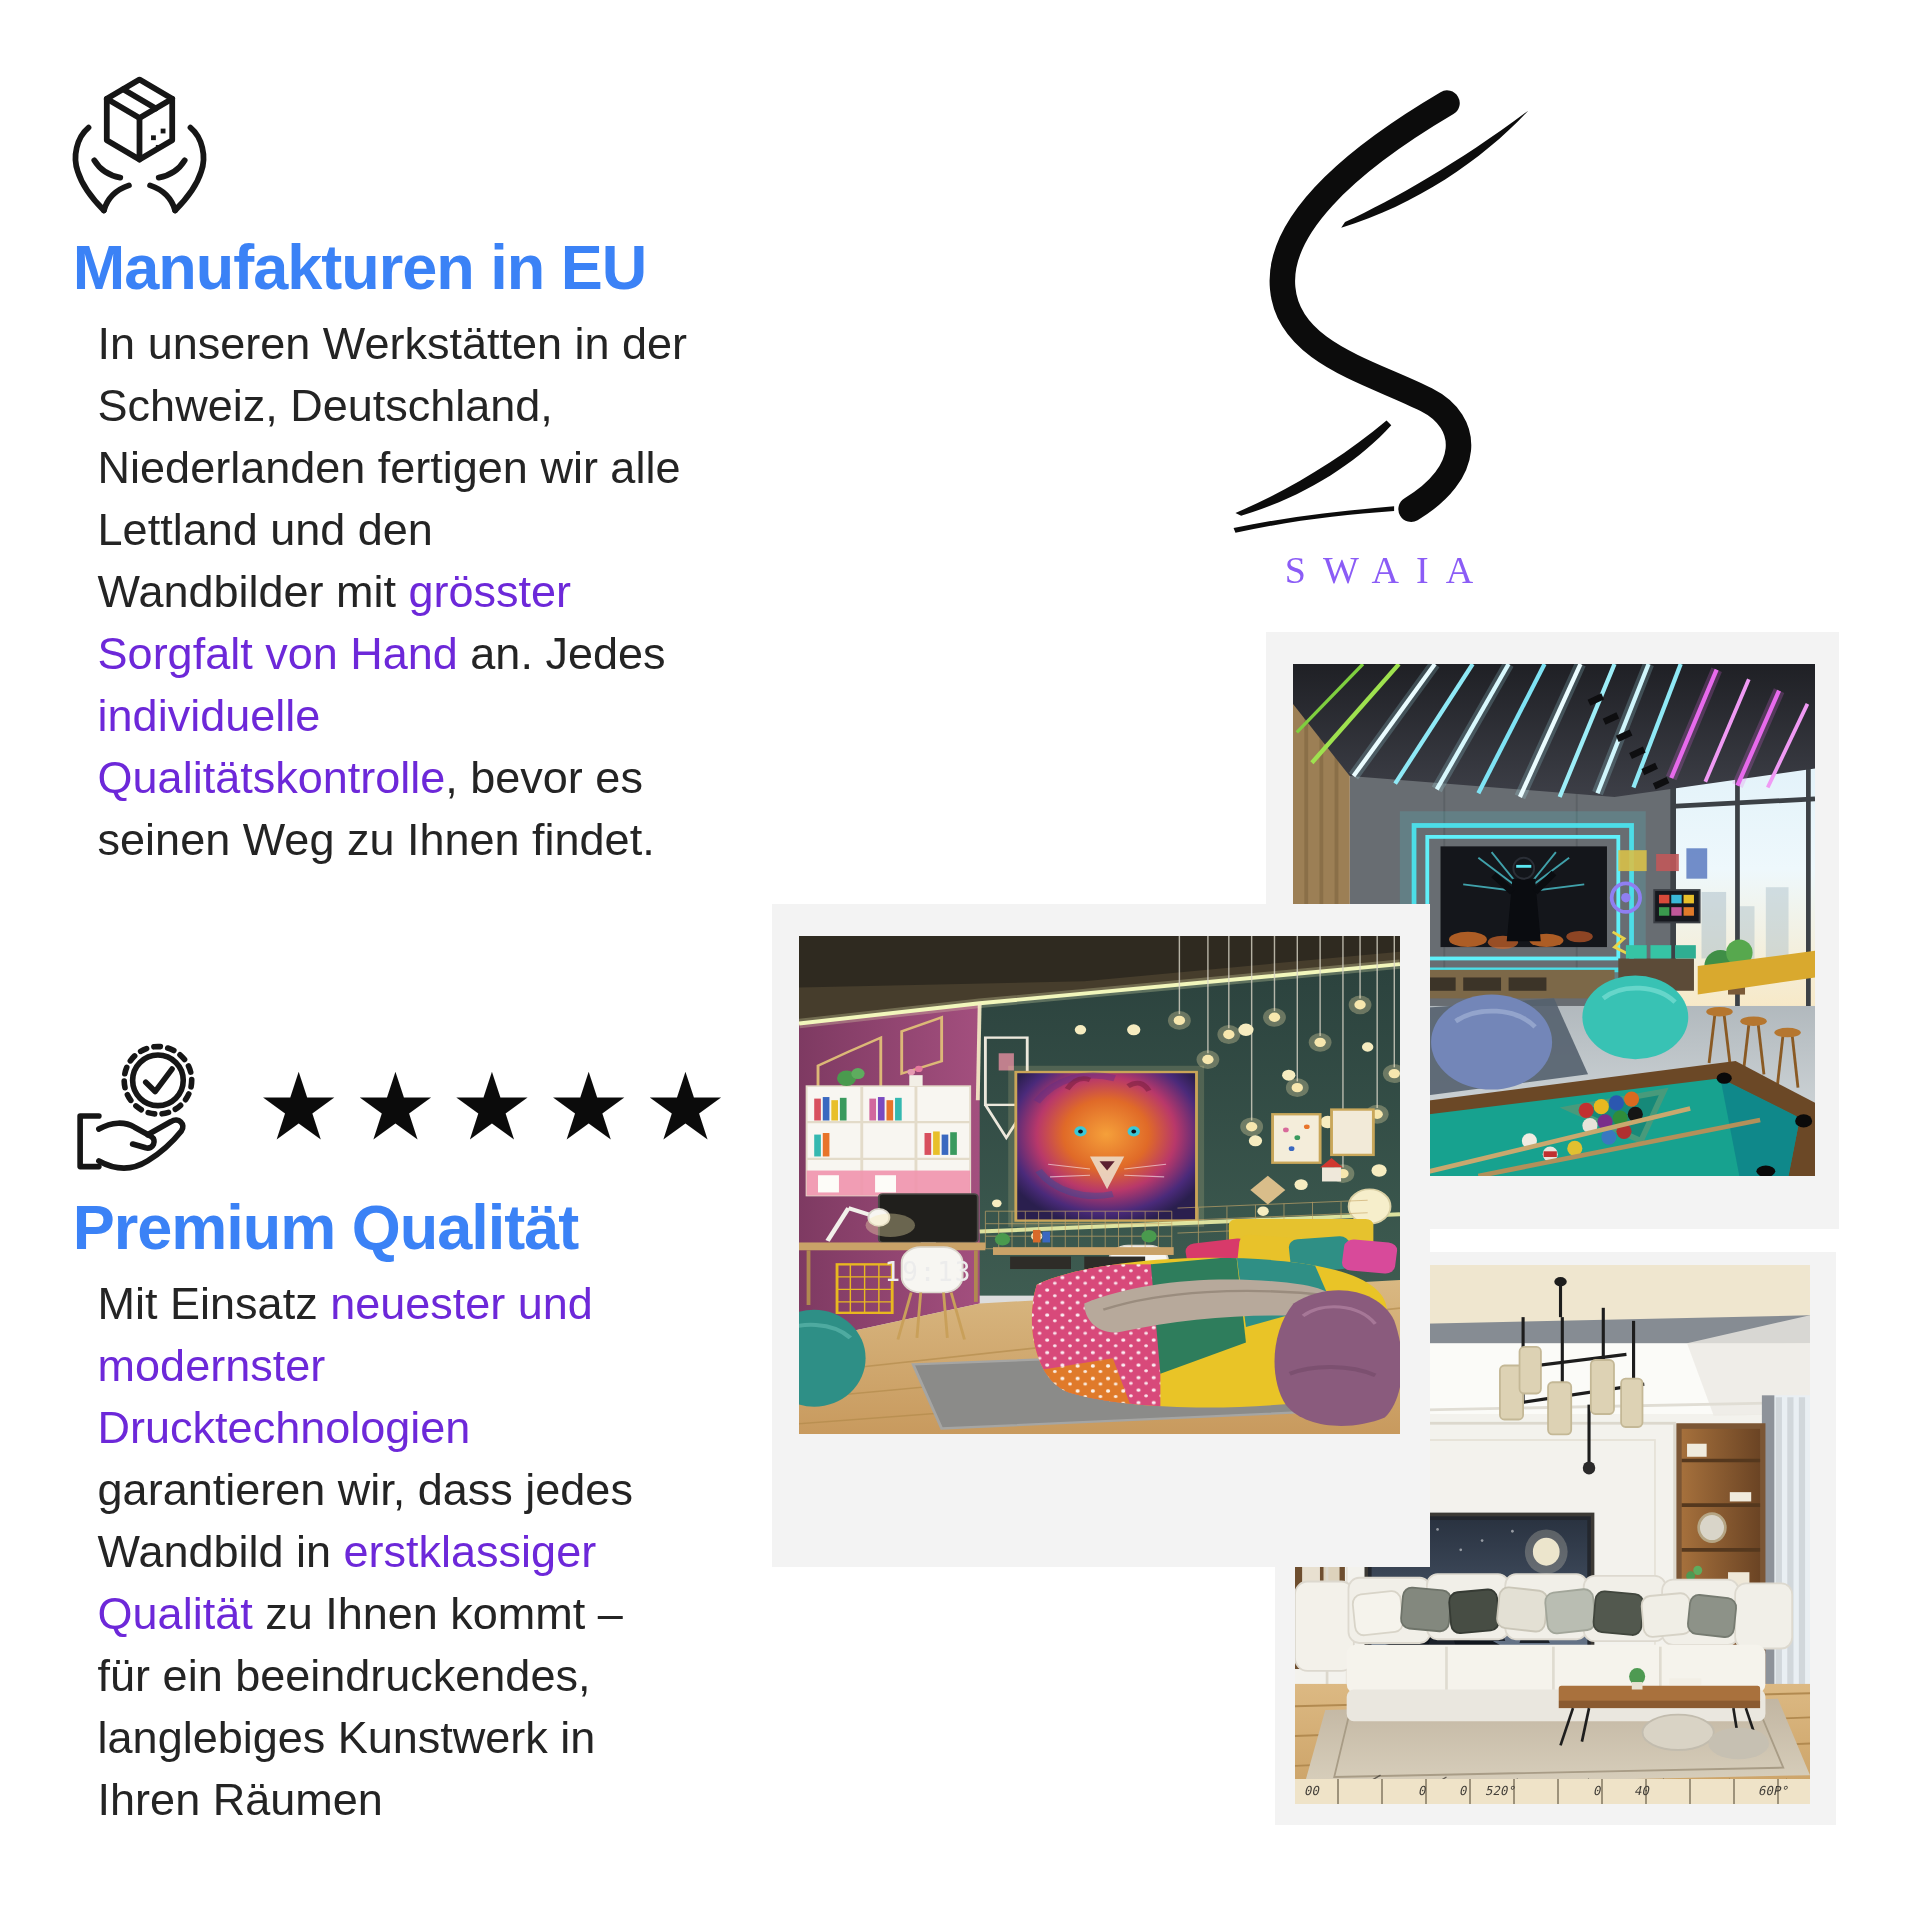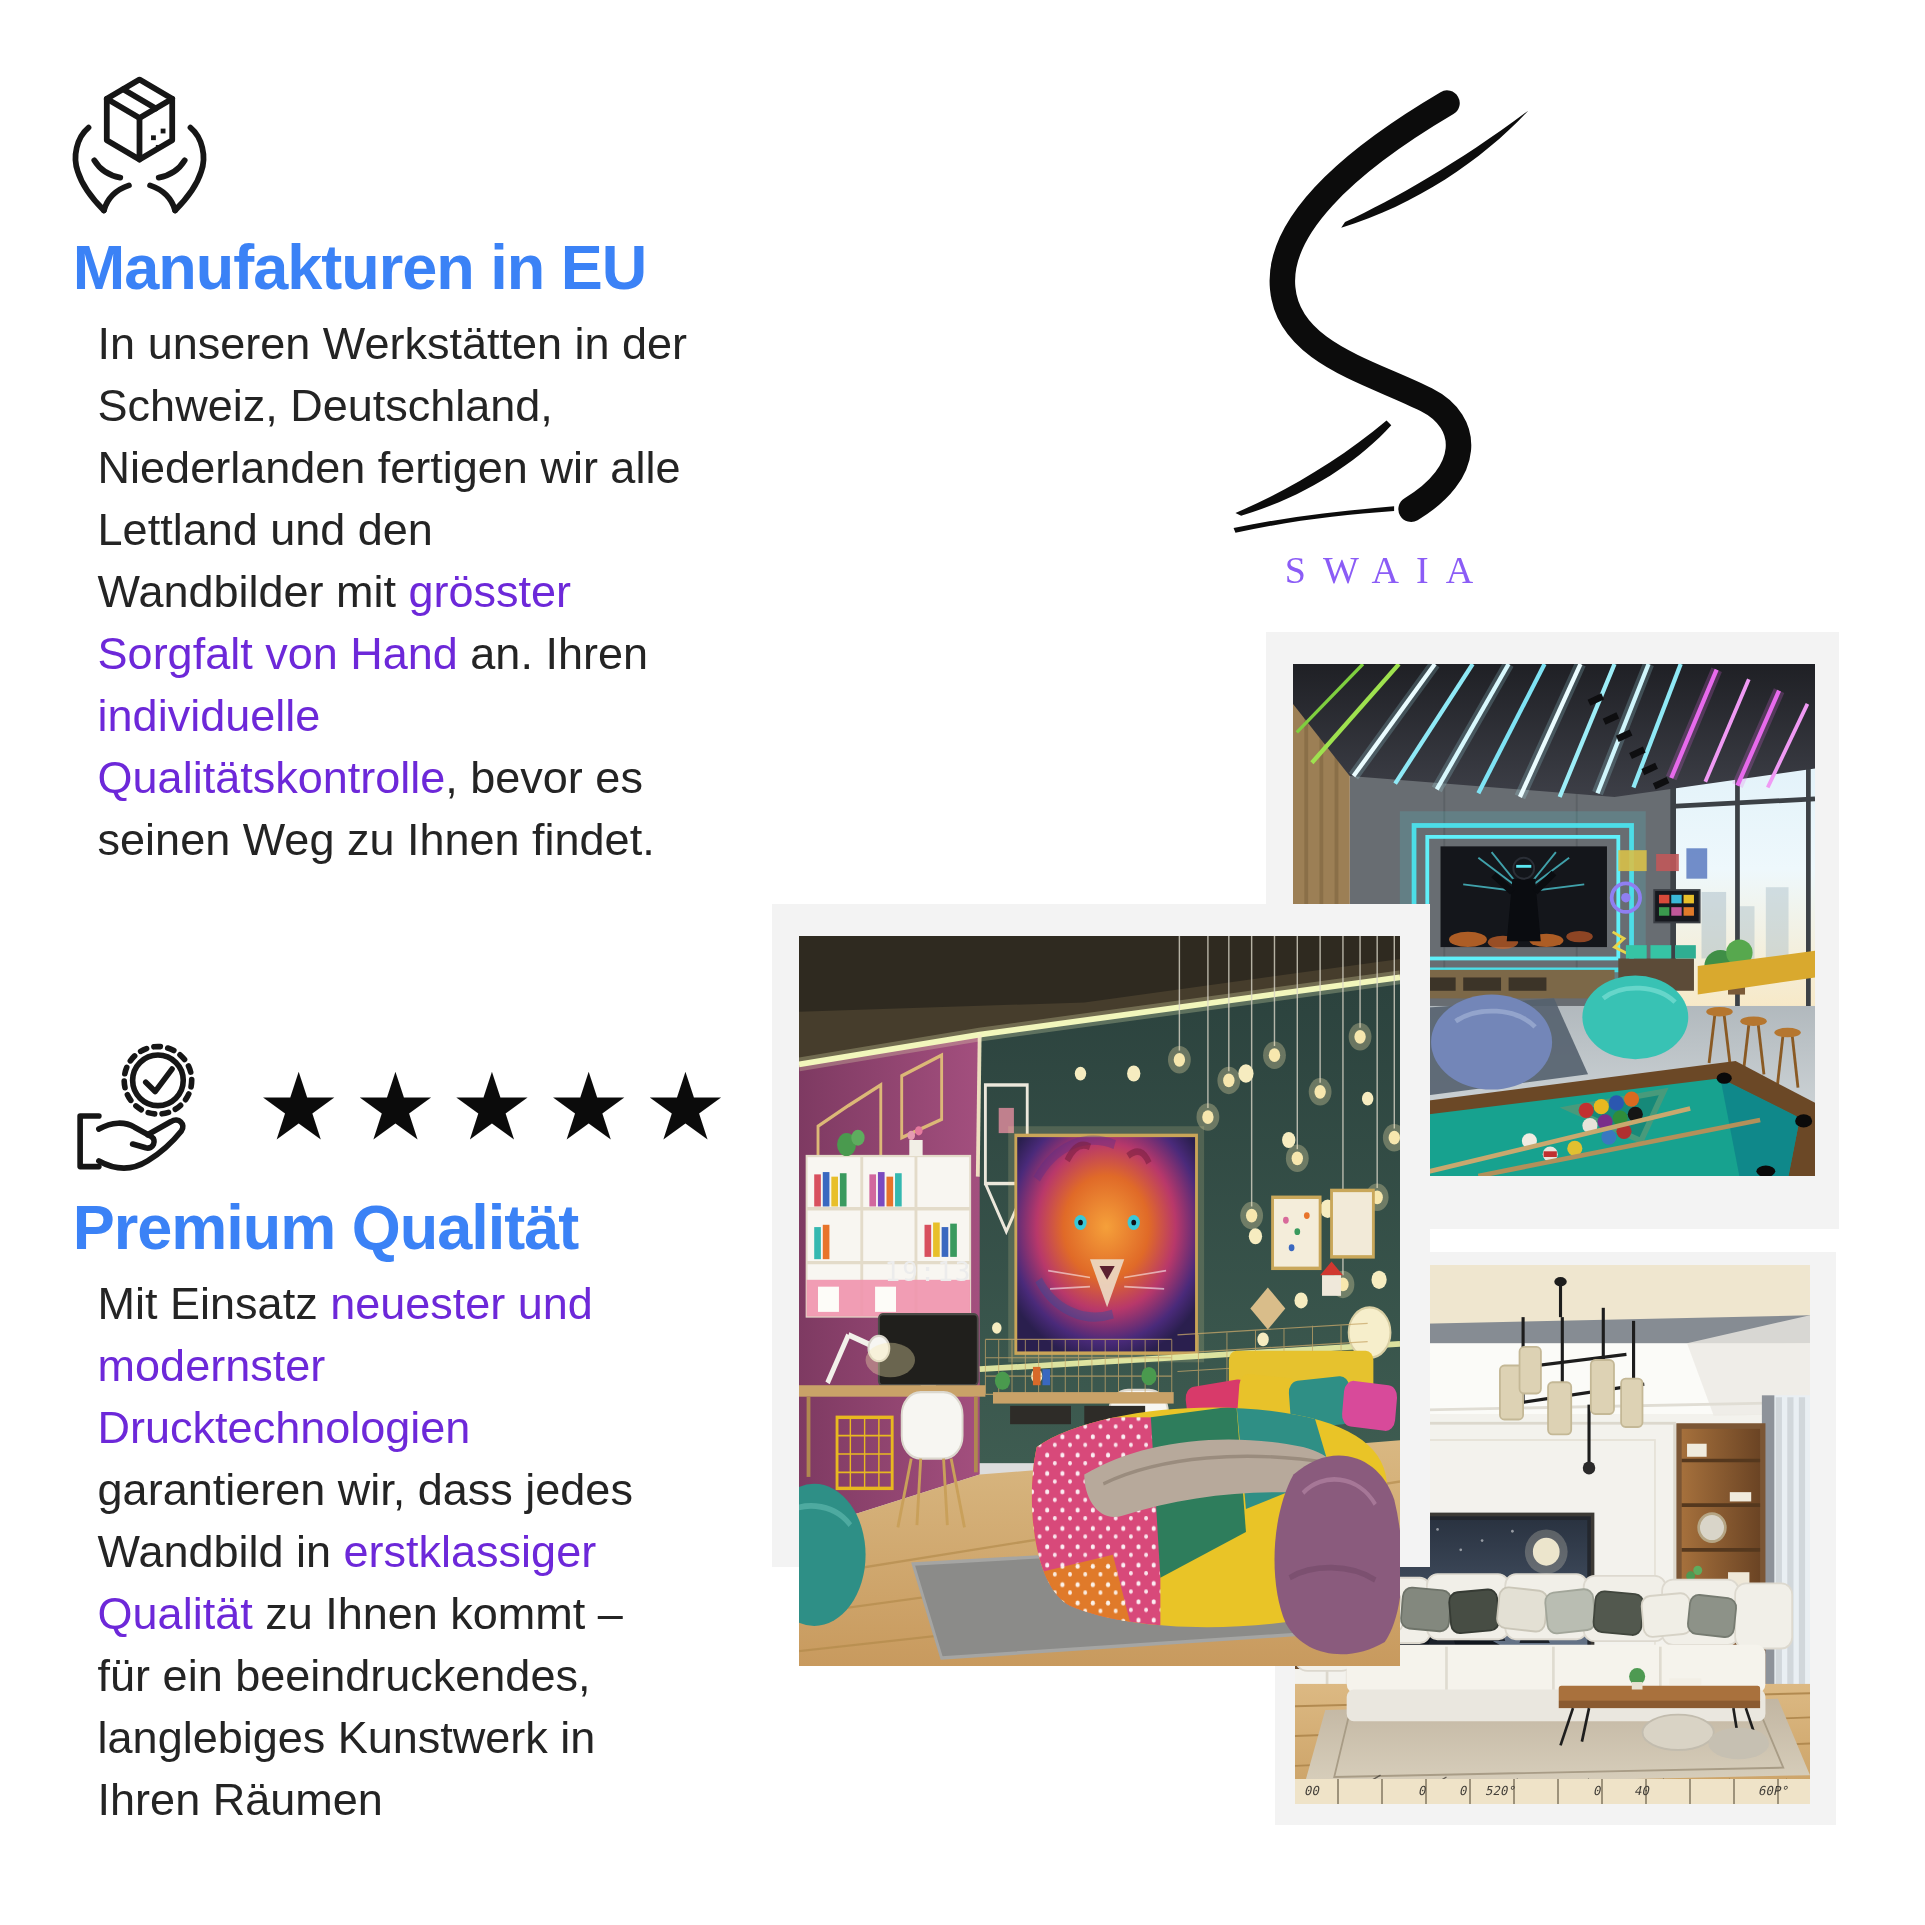--- a/index.html
+++ b/index.html
@@ -26,21 +26,21 @@
      letter-spacing:17px;text-indent:17px;color:#8b5cf6;font-weight:400;}
   
   .card{position:absolute;background:#f3f3f3;}
   .photo{position:absolute;overflow:hidden;background:#dddddd;}
   .photo > svg{width:100%;height:100%;display:block;}
   .card-gaming{left:1266px;top:632px;width:573px;height:597px;z-index:1;}
   .card-gaming .photo{left:27px;top:32px;width:522px;height:512px;}
   .card-living{left:1275px;top:1252px;width:561px;height:573px;z-index:2;}
   .card-living .photo{left:20px;top:13.3px;width:515px;height:539px;}
   .card-kids{left:772px;top:904px;width:658px;height:663px;z-index:3;}
-  .card-kids .photo{left:27px;top:32px;width:601px;height:730px;}
+  .card-kids .photo{left:27px;top:32px;width:601px;height:498px;}
   
   .clock{position:absolute;left:78px;top:321px;width:103px;text-align:center;
      font-family:"DejaVu Sans Mono",monospace;font-size:26px;color:#ececec;letter-spacing:1.9px;}
   .ruler{position:absolute;left:0;right:0;bottom:0;height:25px;background:#efe3c8;
      background-image:repeating-linear-gradient(90deg,transparent 0 42px,rgba(90,80,60,.55) 42px 44px);}
   .ruler .mark{position:absolute;top:3.8px;font-family:"DejaVu Sans Mono",monospace;
      font-size:12.4px;color:#44403a;transform:skewX(-12deg);}
 </style>
 </head>
 <body>
@@ -63,21 +63,21 @@
       <path d="M112,148 C108,134 98,126 86,122"></path>
       <path d="M122,96 C116,106 106,112 95,114"></path>
     </svg>
     <h1 class="heading">Manufakturen in EU</h1>
     <div class="para">
         <div class="pline"><span>In unseren Werkstätten in der</span></div>
         <div class="pline"><span>Schweiz, Deutschland,</span></div>
         <div class="pline"><span>Niederlanden fertigen wir alle</span></div>
         <div class="pline"><span>Lettland und den</span></div>
         <div class="pline"><span>Wandbilder mit </span><span class="b">grösster</span></div>
-        <div class="pline"><span class="b">Sorgfalt von Hand</span><span> an. Ihren</span></div>
+        <div class="pline"><span class="b">Sorgfalt von Hand</span><span> an. Jedes</span></div>
         <div class="pline"><span class="b">individuelle</span></div>
         <div class="pline"><span class="b">Qualitätskontrolle</span><span>, bevor es</span></div>
         <div class="pline"><span>seinen Weg zu Ihnen findet.</span></div>
       </div>
   </section>
 
   <div class="brand">
     <svg width="304" height="458" viewBox="0 0 320 485">
       <path d="M232,16 C120,82 52,150 58,212 C64,280 150,300 210,330 C258,354 258,408 194,446" fill="none" stroke="#0c0c0c" stroke-width="27" stroke-linecap="round"></path>
       <path d="M318,24 C246,78 176,118 124,142 L120,148 C200,124 272,74 318,24 Z" fill="#0c0c0c"></path>

